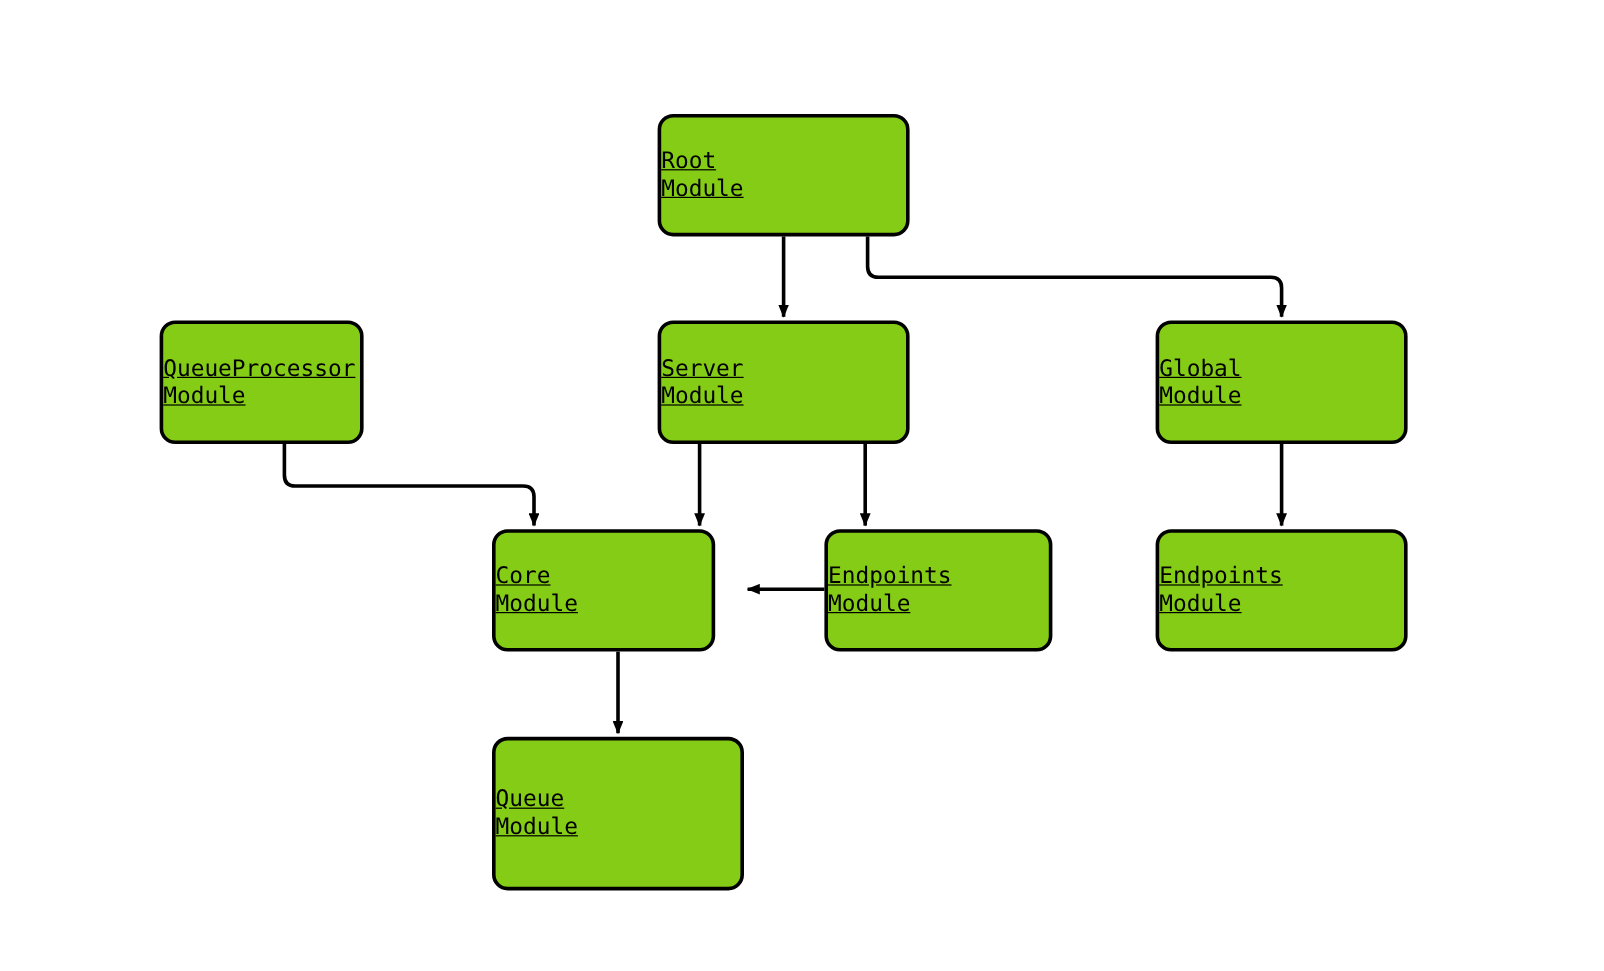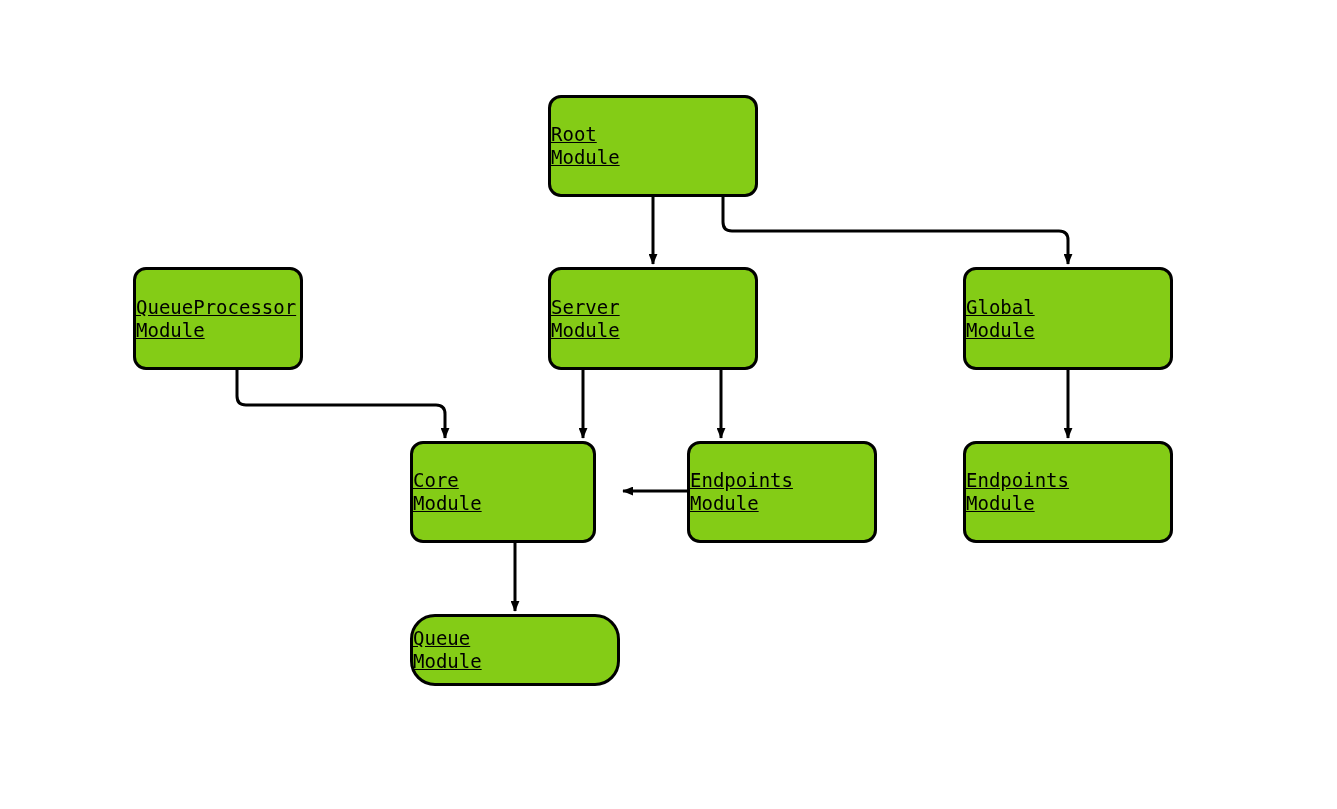--- a/index.html
+++ b/index.html
@@ -107,18 +107,18 @@
   <div class="node" style="left:687px; top:441px; width:190px; height:102px;">
     <span class="node-line">Endpoints</span>
     <span class="node-line">Module</span>
   </div>
 
   <div class="node" style="left:963px; top:441px; width:210px; height:102px;">
     <span class="node-line">Endpoints</span>
     <span class="node-line">Module</span>
   </div>
 
-  <div class="node" style="left:410px; top:614px; width:210px; height:72px;border-radius:25px;">
+  <div class="node" style="left:410px; top:614px; width:210px; height:128px;">
     <span class="node-line">Queue</span>
     <span class="node-line">Module</span>
   </div>
 
 </div>
 
 </body></html>

